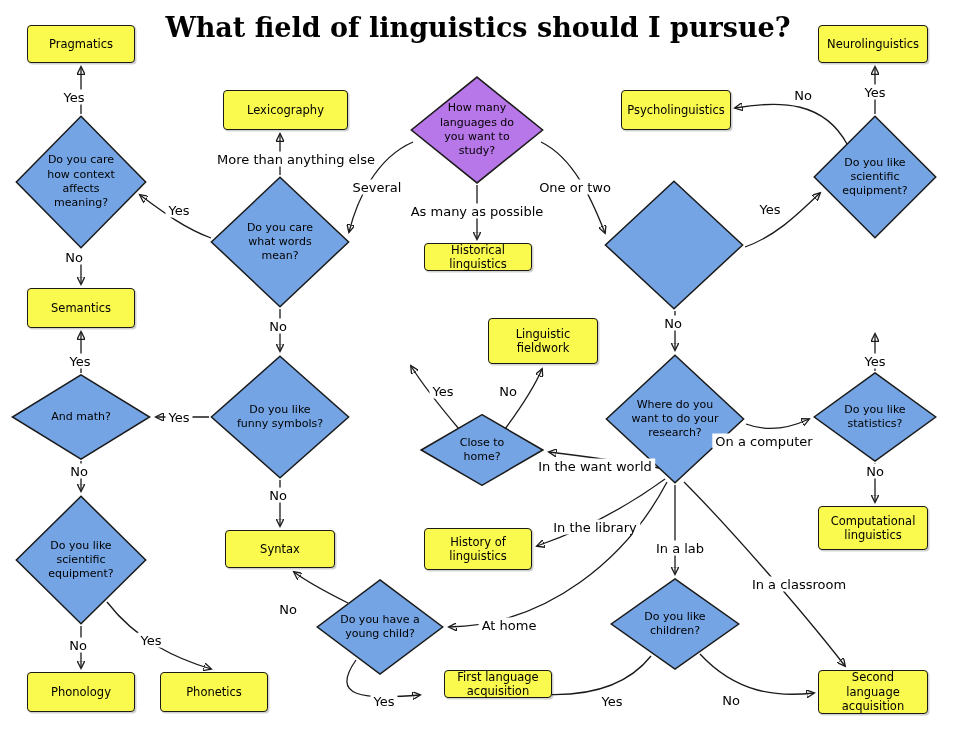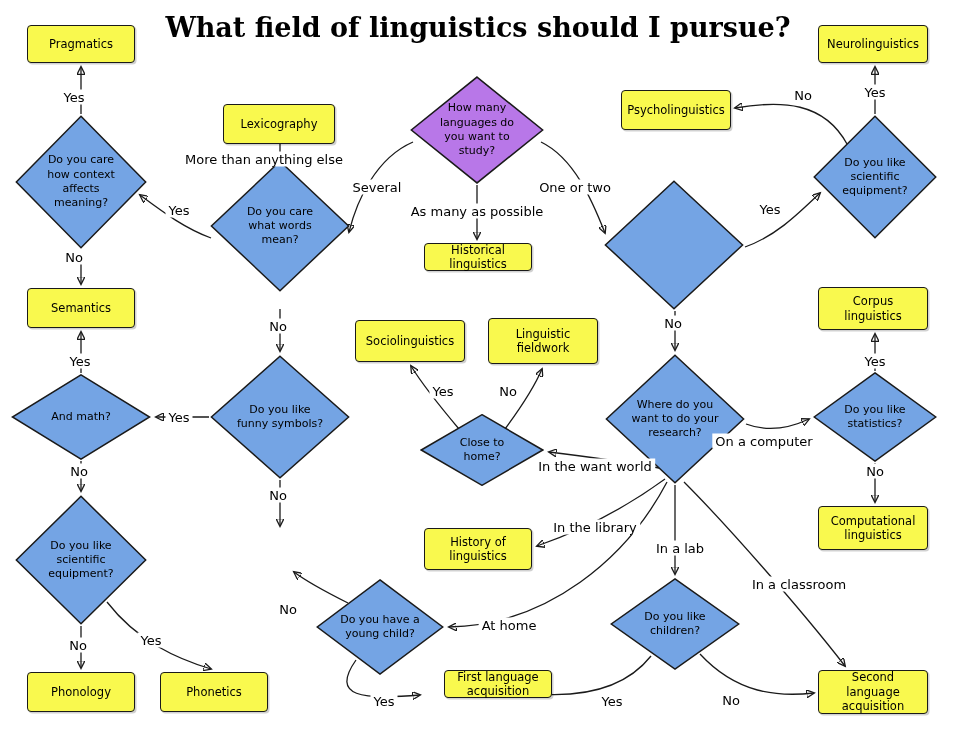--- a/index.html
+++ b/index.html
@@ -67,47 +67,44 @@
     <path d="M 875 463 L 875 502" marker-end="url(#arrow)"></path>
     <path d="M 348 603 C 324 591 306 581 294 572" marker-end="url(#arrow)"></path>
     <path d="M 356 660 C 330 697 362 700 420 695" marker-end="url(#arrow)"></path>
     <path d="M 651 656 C 624 690 580 697 537 694" marker-end="url(#arrow)"></path>
     <path d="M 700 654 C 737 694 778 697 814 693" marker-end="url(#arrow)"></path>
   </svg>
 
   <div class="rect" style="left:27px;top:25px;width:108px;height:38px">
       <span>Pragmatics</span>
     </div>
-  <div class="rect" style="left:223px;top:104px;width:112px;height:40px">
+  <div class="rect" style="left:223px;top:90px;width:125px;height:40px">
       <span>Lexicography</span>
     </div>
   <div class="rect" style="left:818px;top:25px;width:110px;height:38px">
       <span>Neurolinguistics</span>
     </div>
   <div class="rect" style="left:621px;top:90px;width:110px;height:40px">
       <span>Psycholinguistics</span>
     </div>
   <div class="rect" style="left:424px;top:243px;width:108px;height:28px">
       <span>Historical linguistics</span>
     </div>
   <div class="rect" style="left:27px;top:288px;width:108px;height:40px">
       <span>Semantics</span>
     </div>
-  <div class="rect" style="left:355px;top:320px;width:110px;height:42px">
-      <span>Sociolinguistics</span>
-    </div>
   <div class="rect" style="left:488px;top:318px;width:110px;height:46px">
       <span>Linguistic fieldwork</span>
     </div>
-  <div class="rect" style="left:818px;top:287px;width:110px;height:43px">
-      <span>Corpus linguistics</span>
-    </div>
   <div class="rect" style="left:818px;top:506px;width:110px;height:44px">
       <span>Computational linguistics</span>
     </div>
+  <div class="rect" style="left:225px;top:530px;width:110px;height:38px">
+      <span>Syntax</span>
+    </div>
   <div class="rect" style="left:424px;top:528px;width:108px;height:42px">
       <span>History of linguistics</span>
     </div>
   <div class="rect" style="left:27px;top:672px;width:108px;height:40px">
       <span>Phonology</span>
     </div>
   <div class="rect" style="left:160px;top:672px;width:108px;height:40px">
       <span>Phonetics</span>
     </div>
   <div class="rect" style="left:444px;top:670px;width:108px;height:28px">
@@ -123,21 +120,21 @@
       </svg>
     <span class="dtext">How many languages do you want to study?</span>
   </div>
 
   <div class="diamond blue" style="left:15px;top:115px;width:132px;height:134px">
     <svg viewBox="0 0 100 100" preserveAspectRatio="none">
         <polygon points="50,1 99,50 50,99 1,50" vector-effect="non-scaling-stroke"></polygon>
       </svg>
     <span class="dtext">Do you care how context affects meaning?</span>
   </div>
-  <div class="diamond blue" style="left:210px;top:160px;width:140px;height:132px">
+  <div class="diamond blue" style="left:210px;top:176px;width:140px;height:132px">
     <svg viewBox="0 0 100 100" preserveAspectRatio="none">
         <polygon points="50,1 99,50 50,99 1,50" vector-effect="non-scaling-stroke"></polygon>
       </svg>
     <span class="dtext">Do you care what words mean?</span>
   </div>
   <div class="diamond blue" style="left:604px;top:180px;width:140px;height:130px">
     <svg viewBox="0 0 100 100" preserveAspectRatio="none">
         <polygon points="50,1 99,50 50,99 1,50" vector-effect="non-scaling-stroke"></polygon>
       </svg>
   </div>
@@ -190,21 +187,21 @@
     <span class="dtext">Do you have a young child?</span>
   </div>
   <div class="diamond blue" style="left:610px;top:578px;width:130px;height:92px">
     <svg viewBox="0 0 100 100" preserveAspectRatio="none">
         <polygon points="50,1 99,50 50,99 1,50" vector-effect="non-scaling-stroke"></polygon>
       </svg>
     <span class="dtext">Do you like children?</span>
   </div>
 
   <span class="elabel" style="left:74px;top:97px">Yes</span>
-  <span class="elabel" style="left:264px;top:159px">More than anything else</span>
+  <span class="elabel" style="left:296px;top:159px">More than anything else</span>
   <span class="elabel" style="left:377px;top:187px">Several</span>
   <span class="elabel" style="left:477px;top:211px">As many as possible</span>
   <span class="elabel" style="left:575px;top:187px">One or two</span>
   <span class="elabel" style="left:803px;top:95px">No</span>
   <span class="elabel" style="left:875px;top:92px">Yes</span>
   <span class="elabel" style="left:179px;top:210px">Yes</span>
   <span class="elabel" style="left:74px;top:257px">No</span>
   <span class="elabel" style="left:770px;top:209px">Yes</span>
   <span class="elabel" style="left:673px;top:323px">No</span>
   <span class="elabel" style="left:80px;top:361px">Yes</span>

